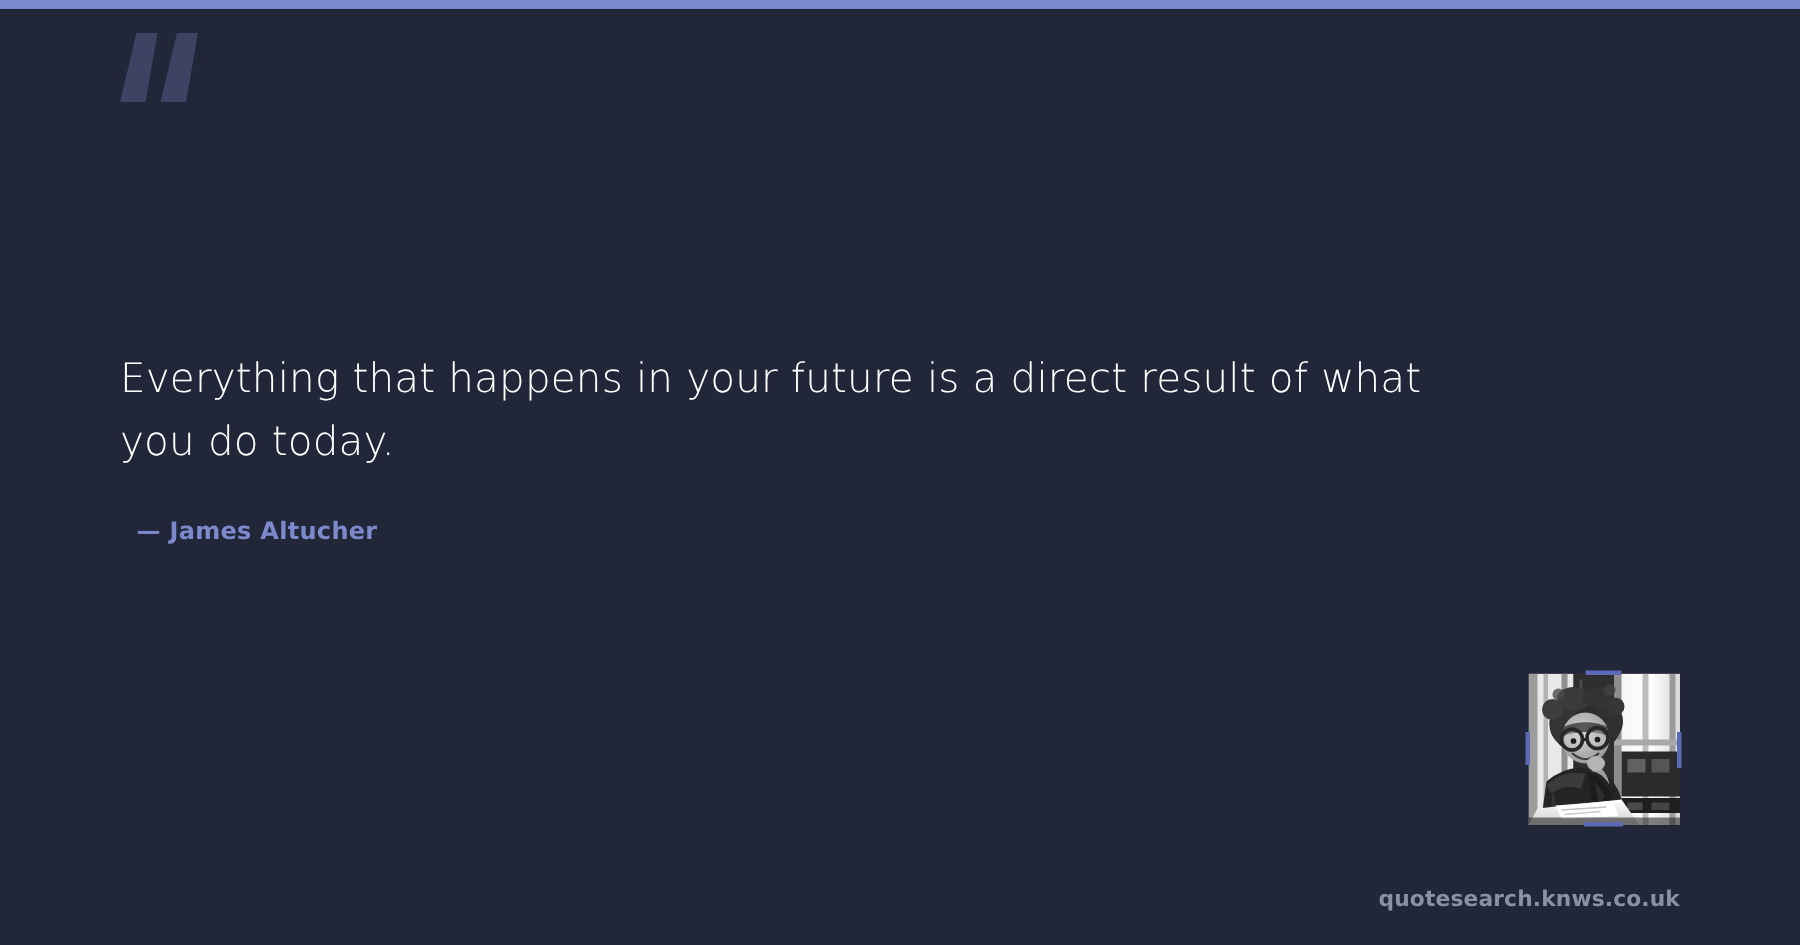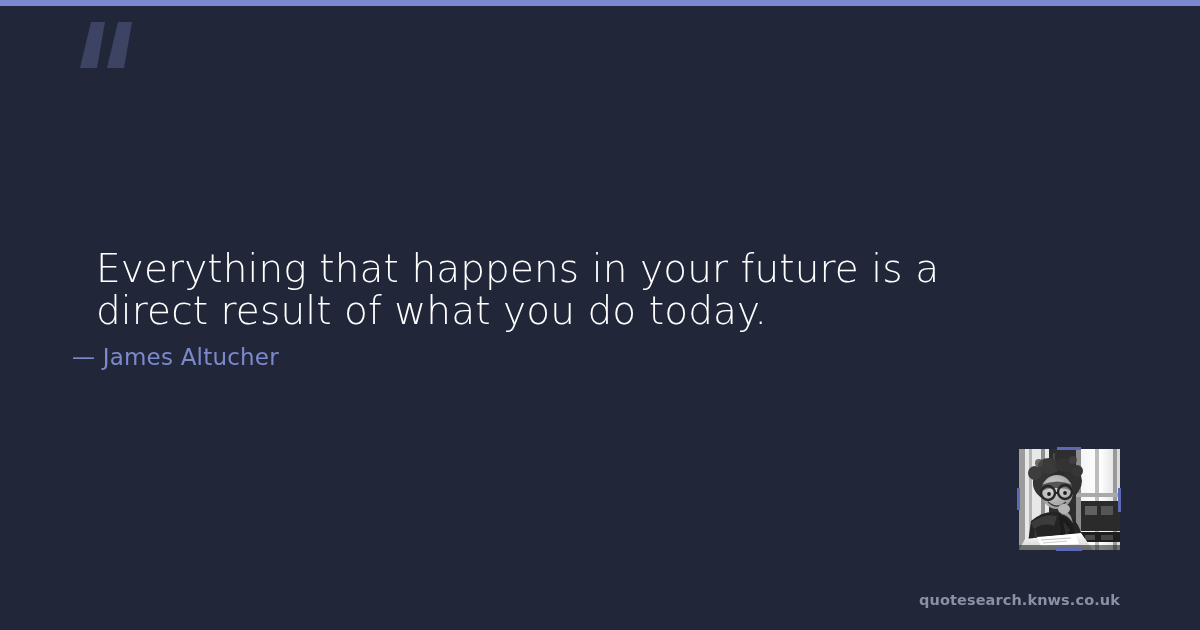--- a/index.html
+++ b/index.html
@@ -52,37 +52,37 @@
   #quote-mark svg { display: block; }
 
   
   #quote-block {
     position: absolute;
     left: 80px;
     top: 232px;
     width: 900px;
   }
   #quote-text {
-    margin: 16px;
+    margin: 0;
     color: #ffffff;
-    font-size: 39px;
+    font-size: 27px;
     line-height: 42px;
     font-weight: 300;
     letter-spacing: 0.1px;
     white-space: pre-wrap;
   }
 
   
   #attribution {
     position: absolute;
-    left: 72px;
+    left: 91px;
     top: 344px;
     color: #7d89cd;
-    font-size: 23px;
-    font-weight: 400;
+    font-size: 16px;
+    font-weight: 700;
     letter-spacing: 0.2px;
     white-space: nowrap;
   }
 
   
   #portrait {
     position: absolute;
     left: 1019px;
     top: 449px;
     width: 101px;

